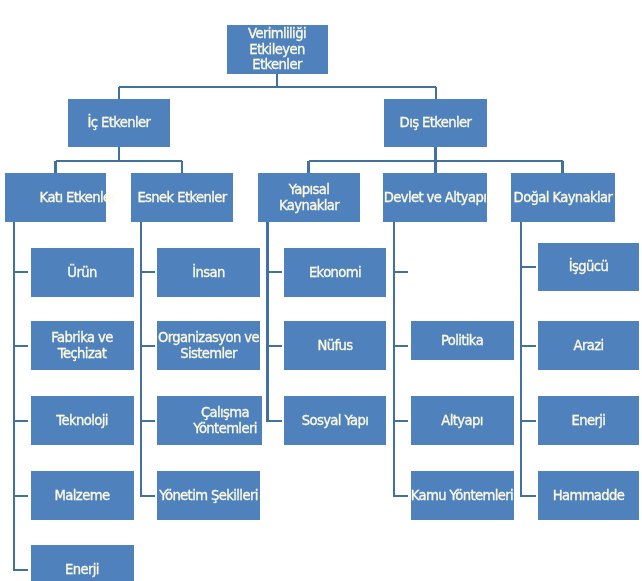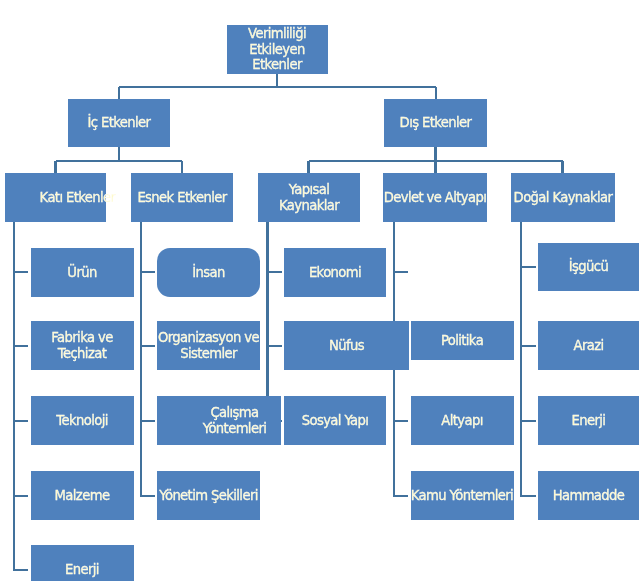--- a/index.html
+++ b/index.html
@@ -54,29 +54,29 @@
   <div class="node" style="left:383px;top:173px;width:104px;height:49px;">Devlet ve Altyapı</div>
   <div class="node" style="left:511px;top:173px;width:104px;height:49px;">Doğal Kaynaklar</div>
 
   <div class="node" style="left:30.5px;top:248px;width:103px;height:49px;">Ürün</div>
   <div class="node" style="left:30.5px;top:321px;width:103px;height:49px;">Fabrika ve
 Teçhizat</div>
   <div class="node" style="left:30.5px;top:396px;width:103px;height:49px;">Teknoloji</div>
   <div class="node" style="left:30.5px;top:471px;width:103px;height:49px;">Malzeme</div>
   <div class="node" style="left:30.5px;top:545px;width:103px;height:49px;">Enerji</div>
 
-  <div class="node" style="left:157px;top:248px;width:103px;height:49px;border-radius:13px;">İnsan</div>
+  <div class="node" style="left:157px;top:248px;width:103px;height:49px;">İnsan</div>
   <div class="node" style="left:157px;top:321px;width:103px;height:49px;">Organizasyon ve
 Sistemler</div>
-  <div class="node" style="left:157px;top:396px;width:124px;height:49px;padding-left:31px;">Çalışma
+  <div class="node" style="left:157px;top:396px;width:105px;height:49px;padding-left:31px;">Çalışma
 Yöntemleri</div>
   <div class="node" style="left:157px;top:471px;width:103px;height:49px;">Yönetim Şekilleri</div>
 
   <div class="node" style="left:284px;top:248px;width:102px;height:49px;">Ekonomi</div>
-  <div class="node" style="left:284px;top:321px;width:125px;height:49px;">Nüfus</div>
+  <div class="node" style="left:284px;top:321px;width:102px;height:49px;">Nüfus</div>
   <div class="node" style="left:284px;top:396px;width:102px;height:49px;">Sosyal Yapı</div>
 
   <div class="node" style="left:410.5px;top:321px;width:103px;height:39px;">Politika</div>
   <div class="node" style="left:410.5px;top:396px;width:103px;height:49px;">Altyapı</div>
   <div class="node" style="left:410.5px;top:471px;width:103px;height:49px;">Kamu Yöntemleri</div>
 
   <div class="node" style="left:538px;top:243px;width:101px;height:48px;">İşgücü</div>
   <div class="node" style="left:538px;top:321px;width:101px;height:49px;">Arazi</div>
   <div class="node" style="left:538px;top:396px;width:101px;height:49px;">Enerji</div>
   <div class="node" style="left:538px;top:471px;width:101px;height:49px;">Hammadde</div>

